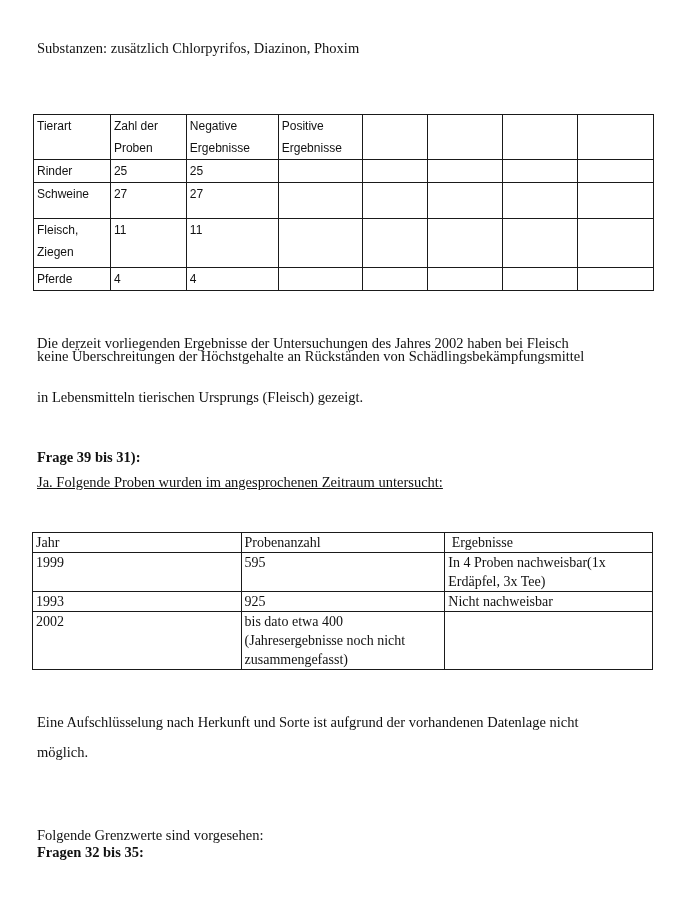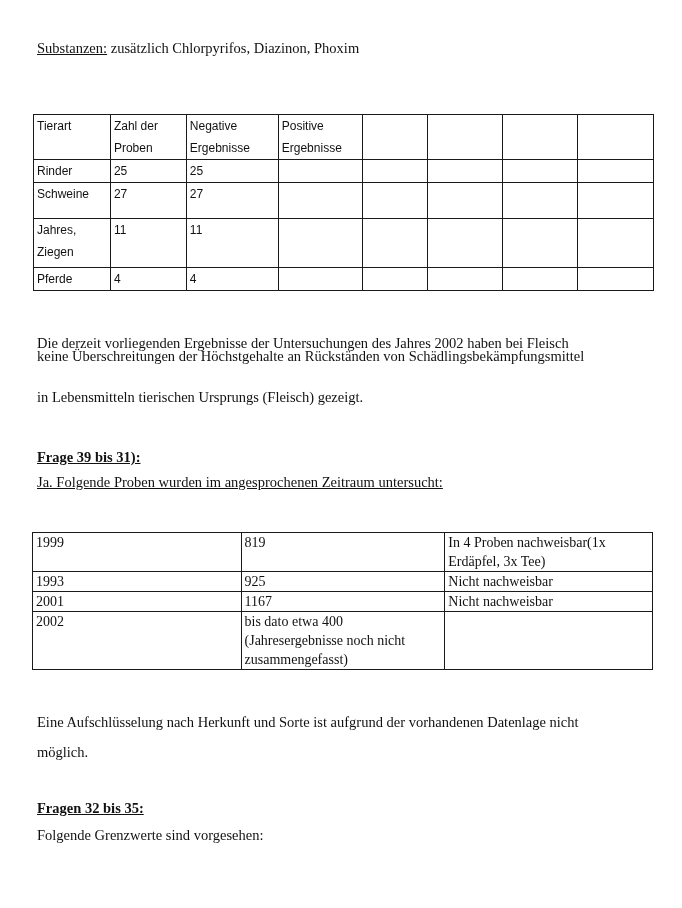--- a/index.html
+++ b/index.html
@@ -1,21 +1,21 @@
 <!DOCTYPE html>
 <html><head>
 <meta charset="utf-8">
 <style>
   html, body { margin: 0; padding: 0; background: #ffffff; }
   body {
     width: 682px; height: 908px; position: relative; overflow: hidden;
     font-family: "Liberation Serif", serif; color: #111111;
   }
   .line { position: absolute; left: 37px; font-size: 14.5px; white-space: nowrap; }
-  .u { text-decoration: underline; }
+  .u { }
   .bold { font-weight: bold; }
 
   table { border-collapse: collapse; position: absolute; }
   td { border: 1.3px solid #1a1a1a; vertical-align: top; padding: 0 0 0 3px; }
 
   #t1 { left: 33px; top: 114px; width: 621px; font-family: "Liberation Sans", sans-serif; font-size: 12px; line-height: 22px; }
   #t1 td { padding-top: 0; }
   #t2 { left: 32px; top: 532px; width: 621px; font-family: "Liberation Serif", serif; font-size: 14px; line-height: 19px; }
   #t2 td { padding-left: 3px; }
 </style>
@@ -78,21 +78,21 @@
     <td>27</td>
     <td>27</td>
     <td></td>
     <td></td>
         <td></td>
         <td></td>
         <td></td>
   </tr>
   <tr style="height:49px">
     <td>
-          <div>Jahres,</div>
+          <div>Fleisch,</div>
           <div>Ziegen</div>
         </td>
     <td>11</td>
     <td>11</td>
     <td></td>
     <td></td>
         <td></td>
         <td></td>
         <td></td>
   </tr>
@@ -118,43 +118,39 @@
 <div class="line bold u" style="top:449px;">Frage 39 bis 31):</div>
 <div class="line" style="top:474px;text-decoration:underline;">Ja. Folgende Proben wurden im angesprochenen Zeitraum untersucht:</div>
 
 <table id="t2">
   <colgroup>
     <col style="width:209px">
       <col style="width:204px">
       <col style="width:208px">
   </colgroup>
   <tbody>
+      <tr style="height:20px">
+    <td>Jahr</td>
+    <td>Probenanzahl</td>
+    <td style="white-space:pre"> Ergebnisse</td>
+  </tr>
   <tr style="height:38px">
     <td>1999</td>
     <td>
-          <div>819</div>
+          <div>595</div>
         </td>
     <td>
           <div>In 4 Proben nachweisbar(1x</div>
           <div>Erdäpfel, 3x Tee)</div>
         </td>
   </tr>
   <tr style="height:19px">
     <td>1993</td>
     <td>
           <div>925</div>
-        </td>
-    <td>
-          <div>Nicht nachweisbar</div>
-        </td>
-  </tr>
-  <tr style="height:19px">
-    <td>2001</td>
-    <td>
-          <div>1167</div>
         </td>
     <td>
           <div>Nicht nachweisbar</div>
         </td>
   </tr>
   <tr style="height:58px">
     <td>2002</td>
     <td>
           <div>bis dato etwa 400</div>
           <div>(Jahresergebnisse noch nicht</div>
@@ -163,14 +159,14 @@
     <td>
           <div></div>
         </td>
   </tr>
 </tbody>
   </table>
 
 <div class="line" style="top:714px;">Eine Aufschlüsselung nach Herkunft und Sorte ist aufgrund der vorhandenen Datenlage nicht</div>
 <div class="line" style="top:744px;">möglich.</div>
 
-<div class="line bold u" style="top:800px;">Fragen 32 bis 35:</div>
+<div class="line bold u" style="top:844px;">Fragen 32 bis 35:</div>
 <div class="line" style="top:827px;">Folgende Grenzwerte sind vorgesehen:</div>
 
 </body></html>

